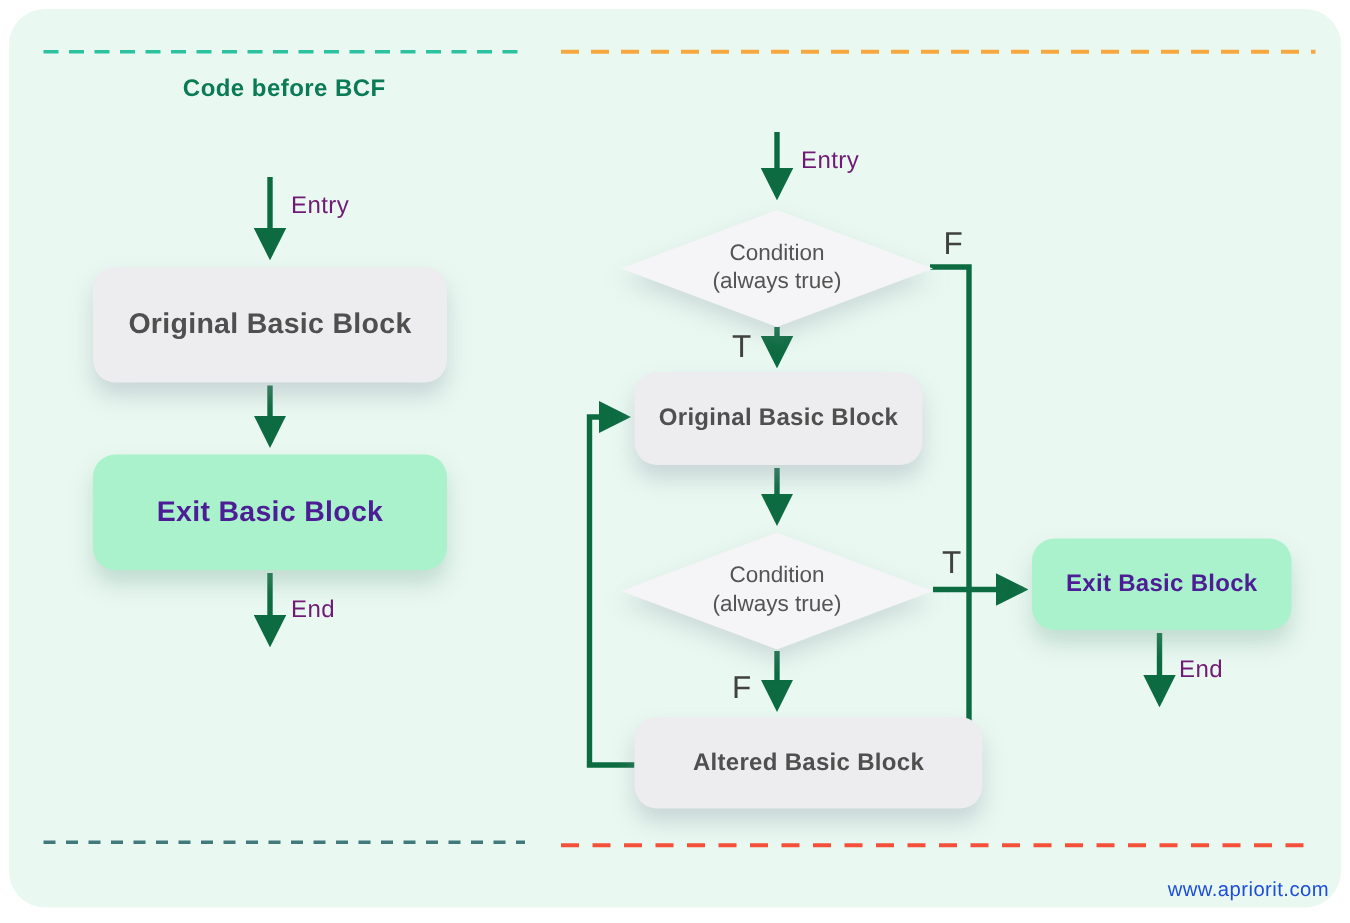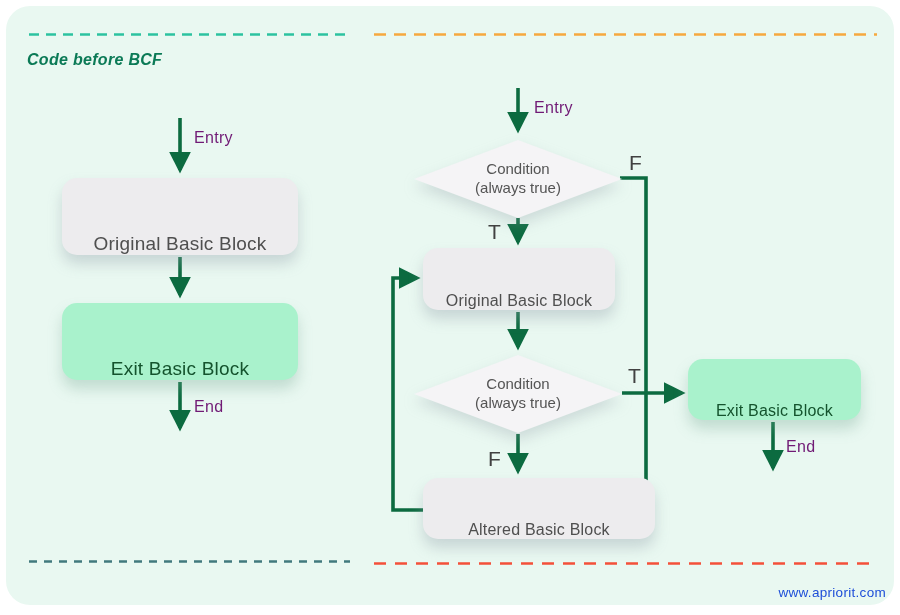--- a/index.html
+++ b/index.html
@@ -7,32 +7,32 @@
     position:relative;width:900px;height:615px;background:#ffffff;overflow:hidden;
     font-family:"Liberation Sans","DejaVu Sans",sans-serif;
   }
   .mint{
     position:absolute;left:6px;top:6px;right:6px;bottom:10px;
     background:#E9F8F1;border-radius:24px;
   }
   .panel{position:absolute;}
   .panel-border{position:absolute;left:0;top:0;overflow:visible;}
   .panel-title{
-    position:absolute;left:0;right:0;top:18px;
-    font-size:16px;font-weight:bold;letter-spacing:.3px;font-style:italic;
+    position:absolute;left:0;right:0;top:18px;text-align:center;
+    font-size:16px;font-weight:bold;letter-spacing:.3px;
   }
   .title-before{color:#0B7A56;}
   .title-after{color:#F5623C;}
 
   .node{
-    position:absolute;display:flex;align-items:flex-end;justify-content:center;
-    border-radius:15px;color:#4F4F4F;letter-spacing:.2px;text-align:center;
+    position:absolute;display:flex;align-items:center;justify-content:center;
+    border-radius:15px;color:#4F4F4F;letter-spacing:.2px;text-align:center;font-weight:bold;
   }
   .node-gray{background:#EDECEE;box-shadow:0 9px 14px rgba(148,160,170,.38);}
-  .node-green{background:#A9F2CC;box-shadow:0 9px 14px rgba(120,170,150,.35);color:#14532d;}
+  .node-green{background:#A9F2CC;box-shadow:0 9px 14px rgba(120,170,150,.35);color:#4c1d95;}
   .node-big{font-size:19px;}
   .node-small{font-size:16px;}
 
   .diamond-wrap{position:absolute;filter:drop-shadow(0 7px 7px rgba(145,158,168,.32));}
   .diamond{
     width:100%;height:100%;background:#F5F4F6;
     clip-path:polygon(50% 0,100% 50%,50% 100%,0 50%);
     display:flex;flex-direction:column;align-items:center;justify-content:center;
     color:#545454;font-size:15px;line-height:1.25;text-align:center;
   }

